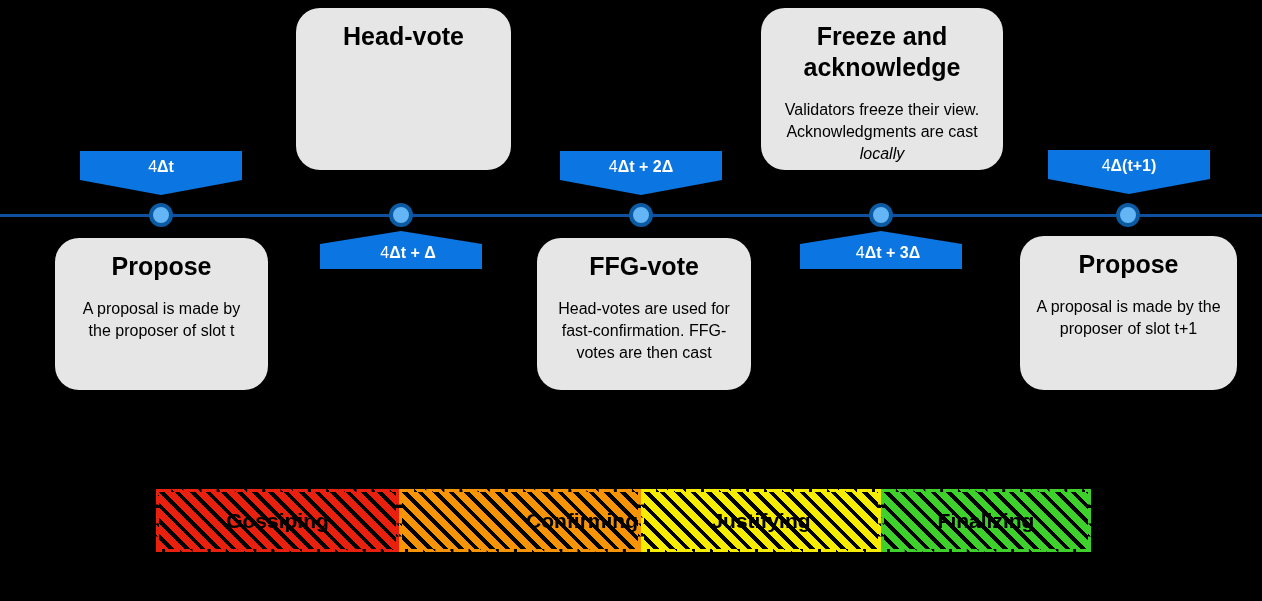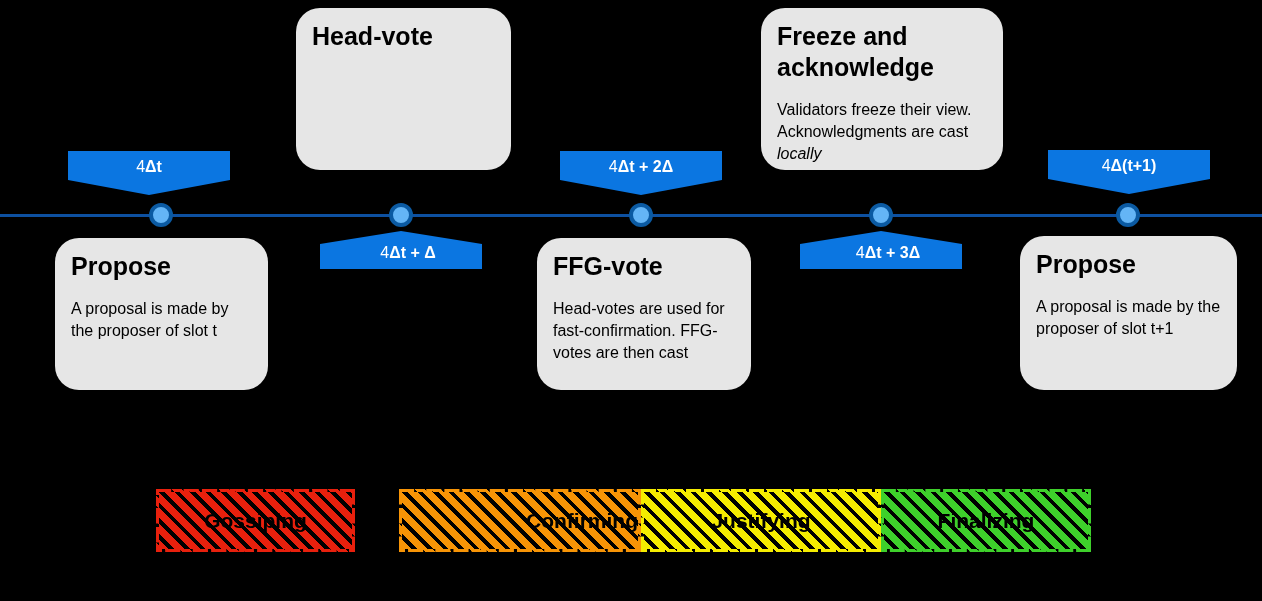--- a/index.html
+++ b/index.html
@@ -22,47 +22,47 @@
   .banner .pre{font-weight:400;}
   .banner .lbl{font-weight:700;}
   .banner-down{
     height:44px;clip-path:polygon(0 0,100% 0,100% 66%,50% 100%,0 66%);
     align-items:flex-start;padding-top:7px;box-sizing:border-box;
   }
   .banner-up{
     height:38px;clip-path:polygon(0 34%,50% 0,100% 34%,100% 100%,0 100%);
     align-items:flex-end;padding-bottom:7px;box-sizing:border-box;padding-left:14px;
   }
-  .b0{left:68px;top:151px}
+  .b0{left:80px;top:151px}
   .b1{left:320px;top:231px}
   .b2{left:560px;top:151px}
   .b3{left:800px;top:231px}
   .b4{left:1048px;top:150px}
   
   .card{
     position:absolute;background:var(--card-bg);color:var(--card-text);
-    border-radius:24px;box-sizing:border-box;padding:13px 16px 10px;
+    border-radius:24px;text-align:center;box-sizing:border-box;padding:13px 16px 10px;
   }
   .card h2{margin:0;font-size:25px;line-height:31px;font-weight:700;}
   .card p{margin:16px 0 0;font-size:16px;line-height:22px;}
   .card .it{font-style:italic;}
   .c0{left:55px;top:238px;width:213px;height:152px;}
   .c1{left:296px;top:8px;width:215px;height:162px;}
   .c2{left:537px;top:238px;width:214px;height:152px;}
   .c3{left:761px;top:8px;width:242px;height:162px;}
   .c4{left:1020px;top:236px;width:217px;height:154px;}
   
   .phase{
     position:absolute;top:489px;height:63px;box-sizing:border-box;
     border:3px dashed var(--c);
     background:repeating-linear-gradient(45deg,var(--c) 0 7px,transparent 7px 11px);
     display:flex;align-items:center;justify-content:center;
   }
   .phase span{font-size:21px;font-weight:700;color:#000;}
-  .p0{left:156px;width:199px;--c:var(--gossiping);}
+  .p0{left:156px;width:243px;--c:var(--gossiping);}
   .p1{left:399px;width:242px;justify-content:flex-end;--c:var(--confirming);}
   .p2{left:641px;width:240px;--c:var(--justifying);}
   .p3{left:881px;width:210px;--c:var(--finalizing);}
 </style>
 </head>
 <body>
 
 <div class="canvas">
 
   <div class="tl-line"></div>

